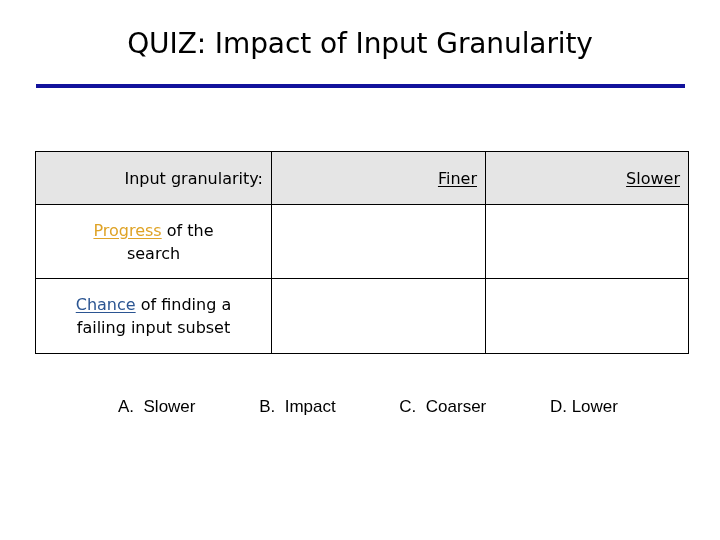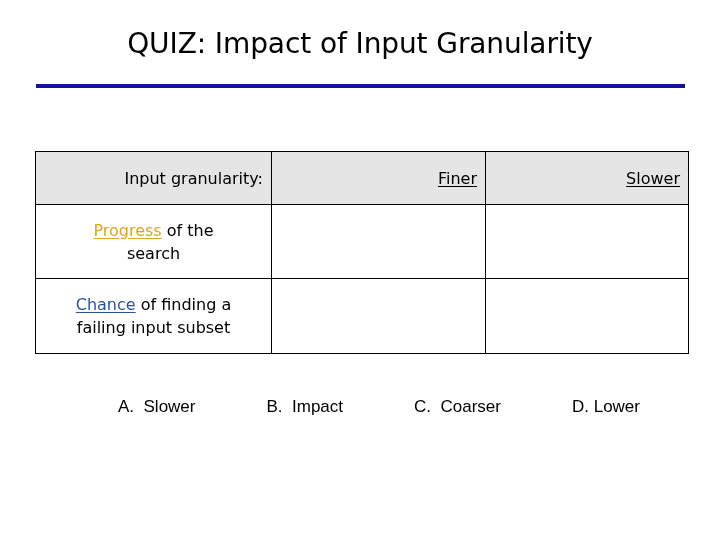--- a/index.html
+++ b/index.html
@@ -108,21 +108,21 @@
     justify-content: space-between;
     font-family: "Liberation Sans", sans-serif;
     font-size: 17px;
     color: #000000;
     white-space: nowrap;
   }
   .option {
     display: block;
   }
   .opt-a { margin-left: 18px; }
-  .opt-d { margin-right: 0; }
+  .opt-d { margin-right: 22px; }
 </style>
 </head>
 <body>
 
 <div class="slide-title">QUIZ: Impact of Input Granularity</div>
 
 <div class="title-rule"></div>
 
 <table class="quiz-table">
   <tbody>

